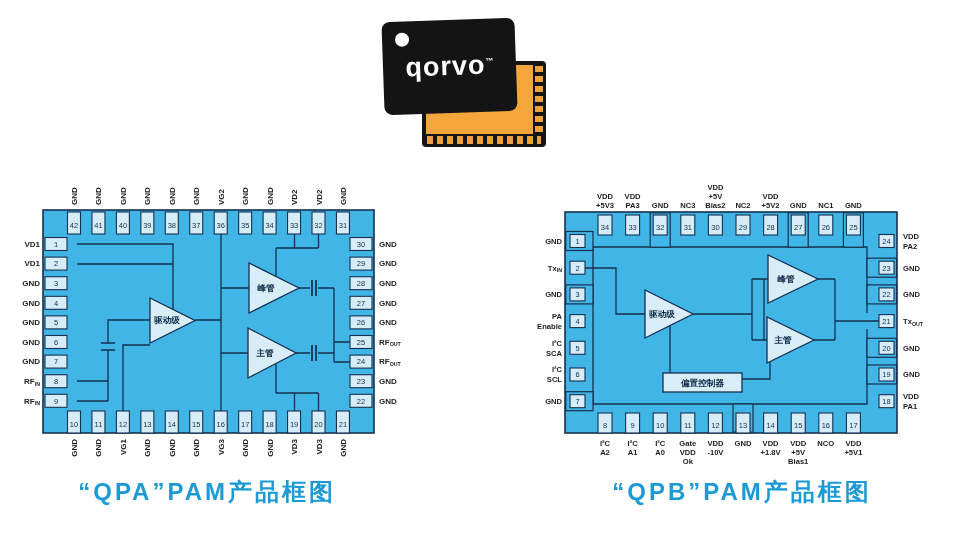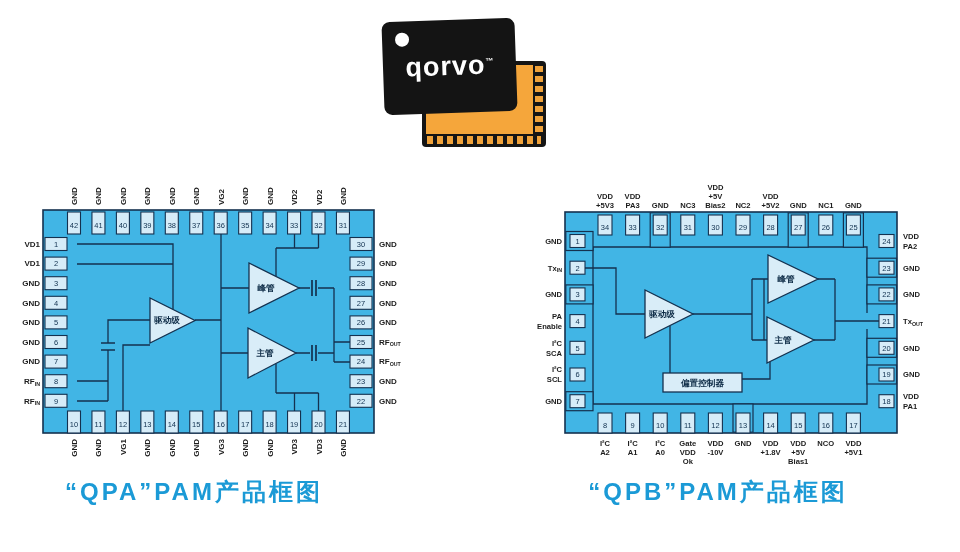--- a/index.html
+++ b/index.html
@@ -18,22 +18,22 @@
   .cap{fill:none;stroke:#14314f;stroke-width:1.7;}
   .body-rect{fill:#41b5e5;stroke:#14314f;stroke-width:1.6;}
   .amp{fill:#d9edf8;stroke:#14314f;stroke-width:1.3;}
   .biasbox{fill:#d9edf8;stroke:#14314f;stroke-width:1.3;}
   .ring{fill:none;stroke:#14314f;stroke-width:1.3;}
 
   .caption{
     position:absolute;top:476px;font-size:24px;font-weight:700;
     color:#1b9ad6;letter-spacing:3px;text-align:center;white-space:nowrap;
   }
-  #cap-qpa{left:38px;width:312px;}
-  #cap-qpb{left:560px;width:316px;}
+  #cap-qpa{left:24px;width:312px;text-align:right;}
+  #cap-qpb{left:584px;width:316px;}
 
   .chip{position:absolute;left:383px;top:20px;width:166px;height:132px;}
   .pkg{position:absolute;left:39px;top:41px;width:124px;height:86px;background:#151515;border-radius:4px;}
   .pkg-inner{position:absolute;left:4px;top:4px;right:13px;bottom:13px;background:#f5a63b;
     clip-path:polygon(0 46%,30% 0,100% 0,100% 100%,0 100%);}
   .pads-bottom{position:absolute;left:5px;right:5px;bottom:3px;height:8px;
     background:repeating-linear-gradient(90deg,#f0a23a 0 6px,#151515 6px 10px);}
   .pads-right{position:absolute;top:5px;bottom:13px;right:3px;width:8px;
     background:repeating-linear-gradient(180deg,#f0a23a 0 6px,#151515 6px 10px);}
   .die{position:absolute;left:0;top:0;width:133px;height:93px;background:#141414;border-radius:8px;

